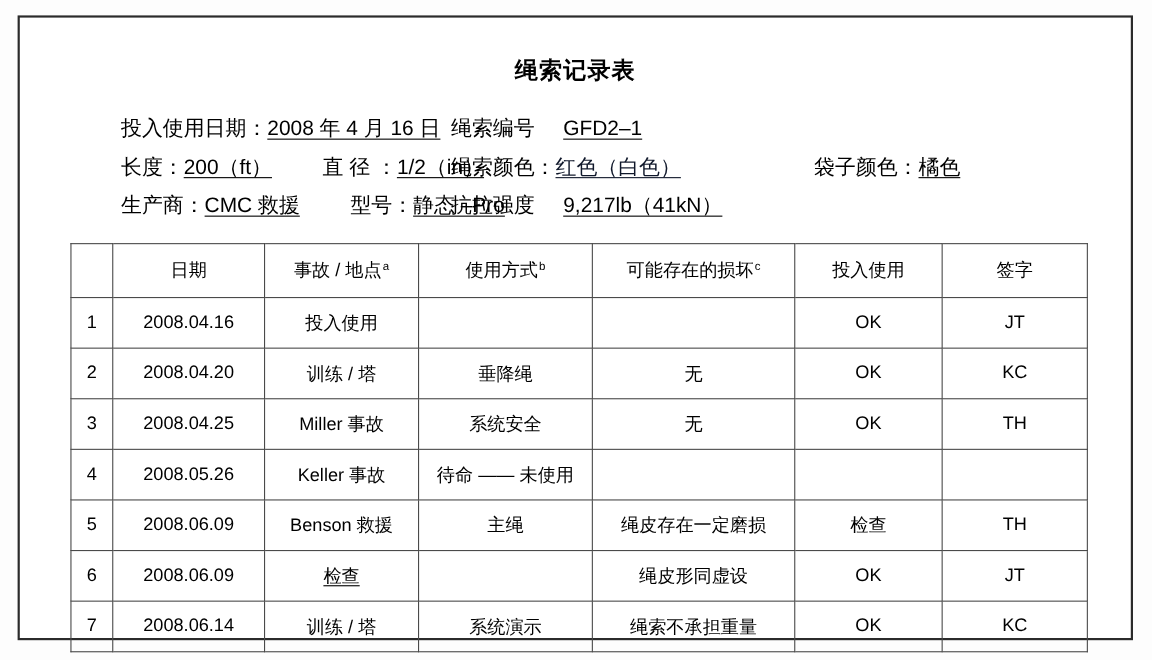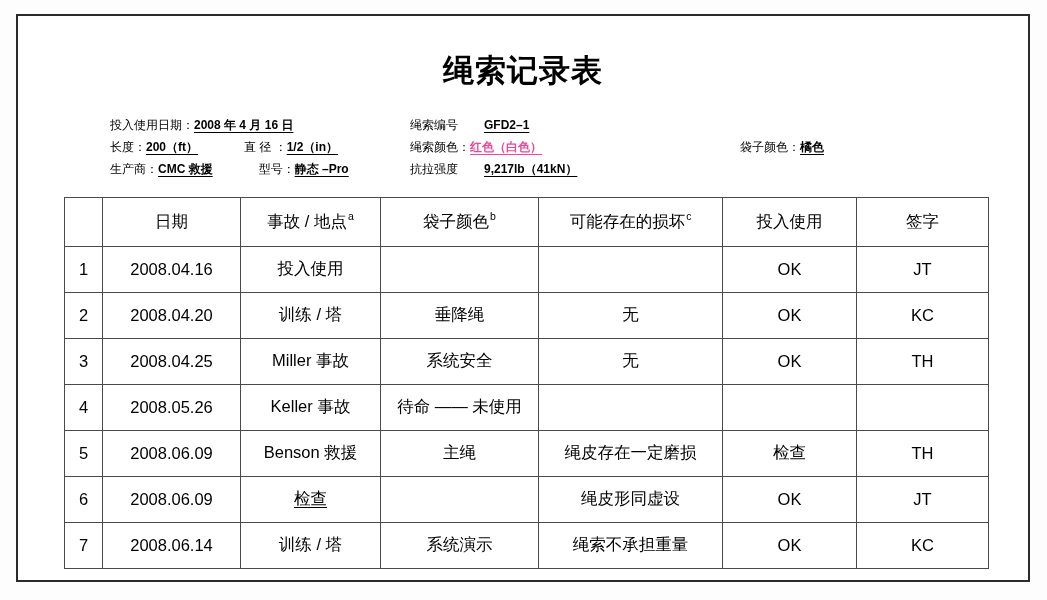--- a/index.html
+++ b/index.html
@@ -32,47 +32,46 @@
   }
   .inner {
     position: relative;
     width: 100%;
     height: 100%;
     box-sizing: border-box;
     padding: 26px 44px 18px 44px;
   }
   .doc-title {
     text-align: center;
-    font-size: 31px;
+    font-size: 21px;
     font-weight: bold;
     letter-spacing: 1px;
     margin: 8px 0 22px 0;
   }
   
   .meta {
     margin: 0 0 16px 48px;
-    font-size: 12px;
+    font-size: 19px;
     line-height: 1.85;
   }
   .meta-row {
     display: flex;
     align-items: flex-end;
     white-space: nowrap;
   }
   .lbl {
     flex: none;
   }
   .val {
     flex: none;
     text-decoration: underline;
     text-underline-offset: 3px;
-    font-weight: bold;
   }
   .val.red {
-    color: #ec4899;
+    color: #0f172a;
   }
   .gap-sm { width: 26px; flex: none; }
   .gap-md { width: 46px; flex: none; }
 
   
   .meta-row .c1 { width: 300px; flex: none; display: flex; align-items: flex-end; }
   .meta-row .c2 { width: 330px; flex: none; display: flex; align-items: flex-end; }
   .meta-row .c3 { flex: none; display: flex; }
 
   
@@ -175,21 +174,21 @@
           <col class="c-use">
           <col class="c-dmg">
           <col class="c-res">
           <col class="c-sig">
         </colgroup>
         <thead>
           <tr>
             <th><span></span></th>
             <th><span>日期</span></th>
             <th><span>事故 / 地点</span><sup class="note">a</sup></th>
-            <th><span>袋子颜色</span><sup class="note">b</sup></th>
+            <th><span>使用方式</span><sup class="note">b</sup></th>
             <th><span>可能存在的损坏</span><sup class="note">c</sup></th>
             <th><span>投入使用</span></th>
             <th><span>签字</span></th>
           </tr>
         </thead>
         <tbody>
           <tr>
             <td>1</td>
             <td>2008.04.16</td>
             <td>投入使用</td>

